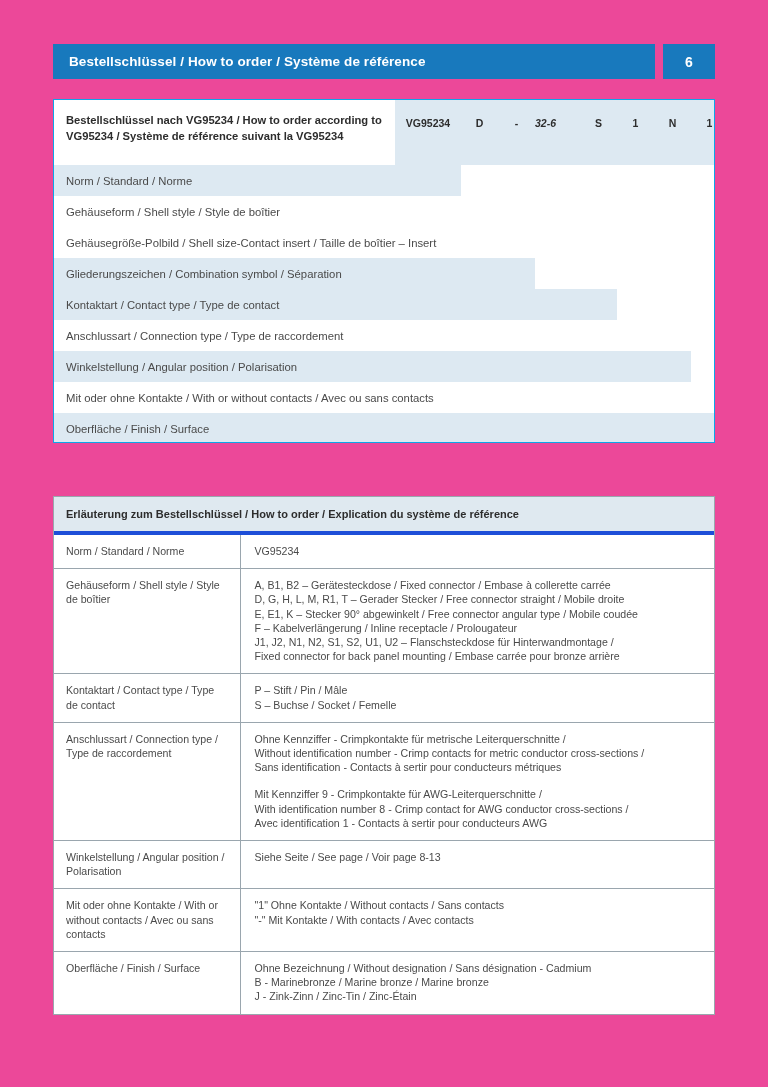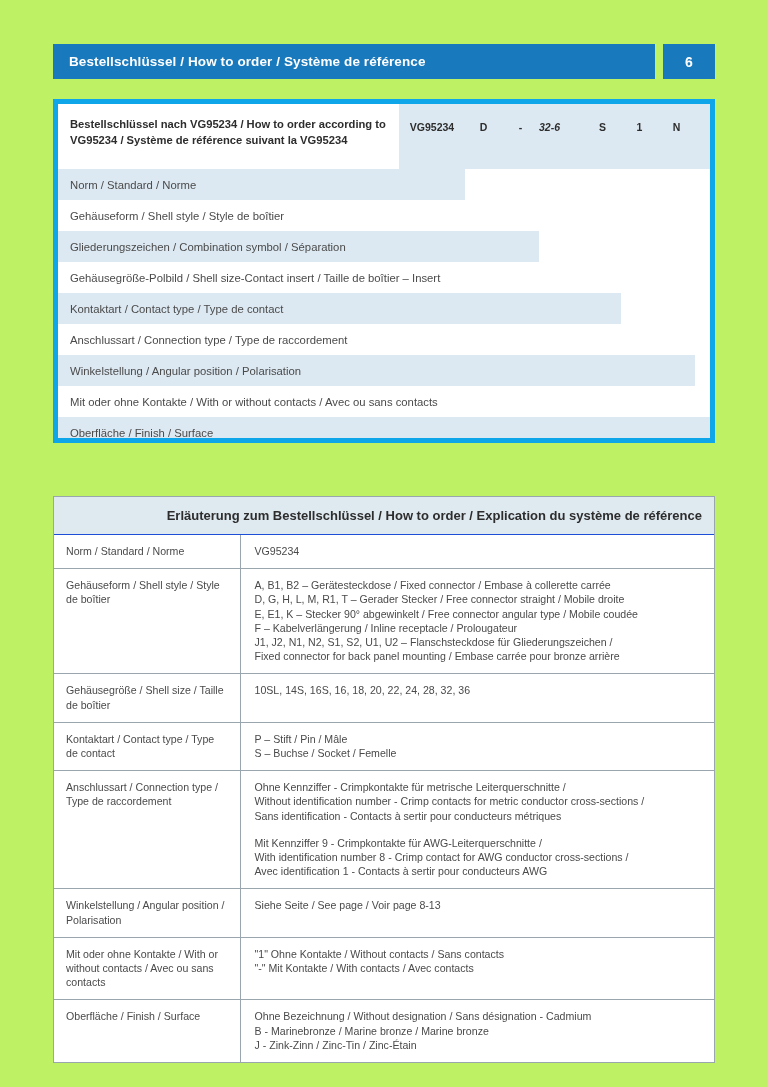--- a/index.html
+++ b/index.html
@@ -3,21 +3,21 @@
 <meta charset="utf-8">
 <style>
   * { box-sizing: border-box; }
   html, body {
     margin: 0; padding: 0;
     width: 768px; height: 1087px;
     background: #ffffff;
     font-family: "Liberation Sans", sans-serif;
     color: #3c3c3c;
   }
-  .page { position: relative; width: 768px; height: 1087px; background:#bef264; }
+  .page { position: relative; width: 768px; height: 1087px; background:#ec4899; }
 
   
   .titlebar-wrap {
     position: absolute; left: 53px; top: 44px;
     width: 662px; height: 35px;
     display: flex; align-items: stretch; gap: 8px;
   }
   .titlebar {
     flex: 1 1 auto;
     background: #1879bd;
@@ -34,21 +34,21 @@
     width: 52px;
     background: #1879bd;
     display: flex; align-items: center; justify-content: center;
   }
   .pagebox-num { color:#fff; font-size: 14px; font-weight: bold; }
 
   
   .ladder {
     position: absolute; left: 53px; top: 99px;
     width: 662px; height: 344px;
-    border: 5px solid #0ea5e9;
+    border: 1px solid #0ea5e9;
     background: #ffffff;
     overflow: hidden;
   }
   
   .band {
     position: absolute; left: 0; top: 0; bottom: 0;
     background: #dde9f2;
   }
   .band.white { background: #ffffff; }
 
@@ -89,26 +89,26 @@
   .exptable {
     position: absolute; left: 53px; top: 496px;
     width: 662px;
     border: 1px solid #9aa6ae;
     border-collapse: collapse;
     background: #fff;
   }
   .exptable table { width: 100%; border-collapse: collapse; }
   .exptable th {
     background: #dfe9f0;
-    text-align: right;
-    font-size: 13px;
+    text-align: left;
+    font-size: 11px;
     font-weight: bold;
     color: #2d2d2d;
     padding: 11px 12px;
-    border-bottom: 1px solid #1d4ed8;
+    border-bottom: 4px solid #1d4ed8;
   }
   .exptable td {
     vertical-align: top;
     font-size: 10.6px;
     line-height: 14.2px;
     color: #4a4a4a;
     padding: 9px 12px 10px 12px;
     border-bottom: 1px solid #9aa6ae;
   }
   .exptable tr:last-child td { border-bottom: none; }
@@ -149,26 +149,26 @@
       </div>
       <div class="ladder-line">
         <div class="band" style="left: 0px; width: 407px;"></div>
         <div class="linetext">Norm / Standard / Norme</div>
       </div>
       <div class="ladder-line">
         <div class="band white" style="left: 0px; width: 444px;"></div>
         <div class="linetext">Gehäuseform / Shell style / Style de boîtier</div>
       </div>
       <div class="ladder-line">
+        <div class="band white" style="left: 0px; width: 526px;"></div>
+        <div class="linetext">Gehäusegröße-Polbild / Shell size-Contact insert / Taille de boîtier – Insert</div>
+      </div>
+      <div class="ladder-line">
         <div class="band" style="left: 0px; width: 481px;"></div>
         <div class="linetext">Gliederungszeichen / Combination symbol / Séparation</div>
-      </div>
-      <div class="ladder-line">
-        <div class="band white" style="left: 0px; width: 526px;"></div>
-        <div class="linetext">Gehäusegröße-Polbild / Shell size-Contact insert / Taille de boîtier – Insert</div>
       </div>
       <div class="ladder-line">
         <div class="band" style="left: 0px; width: 563px;"></div>
         <div class="linetext">Kontaktart / Contact type / Type de contact</div>
       </div>
       <div class="ladder-line">
         <div class="band white" style="left: 0px; width: 600px;"></div>
         <div class="linetext">Anschlussart / Connection type / Type de raccordement</div>
       </div>
       <div class="ladder-line">
@@ -199,28 +199,22 @@
               <span class="val-line">VG95234</span>
             </td>
           </tr>
           <tr>
             <td class="col-label">Gehäuseform / Shell style / Style de boîtier</td>
             <td class="col-value">
               <span class="val-line">A, B1, B2 – Gerätesteckdose / Fixed connector / Embase à collerette carrée</span>
               <span class="val-line">D, G, H, L, M, R1, T – Gerader Stecker / Free connector straight / Mobile droite</span>
               <span class="val-line">E, E1, K – Stecker 90° abgewinkelt / Free connector angular type / Mobile coudée</span>
               <span class="val-line">F – Kabelverlängerung / Inline receptacle / Prolougateur</span>
-              <span class="val-line">J1, J2, N1, N2, S1, S2, U1, U2 – Flanschsteckdose für Gliederungszeichen /</span>
+              <span class="val-line">J1, J2, N1, N2, S1, S2, U1, U2 – Flanschsteckdose für Hinterwandmontage /</span>
               <span class="val-line">Fixed connector for back panel mounting / Embase carrée pour bronze arrière</span>
-            </td>
-          </tr>
-          <tr>
-            <td class="col-label">Gehäusegröße / Shell size / Taille de boîtier</td>
-            <td class="col-value">
-              <span class="val-line">10SL, 14S, 16S, 16, 18, 20, 22, 24, 28, 32, 36</span>
             </td>
           </tr>
           <tr>
             <td class="col-label">Kontaktart / Contact type / Type de contact</td>
             <td class="col-value">
               <span class="val-line">P – Stift / Pin / Mâle</span>
               <span class="val-line">S – Buchse / Socket / Femelle</span>
             </td>
           </tr>
           <tr>

